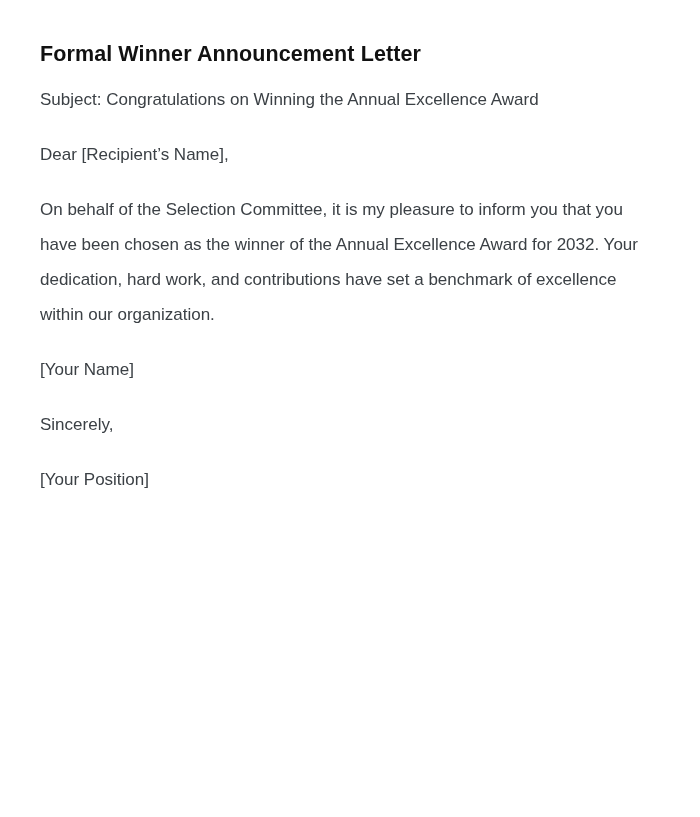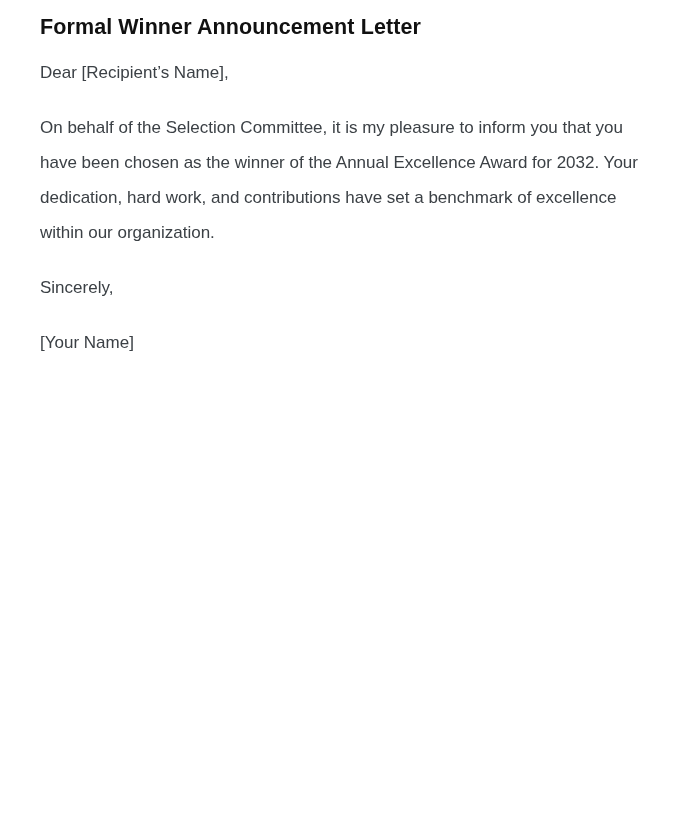--- a/index.html
+++ b/index.html
@@ -6,21 +6,21 @@
     margin: 0;
     padding: 0;
     background: #ffffff;
   }
   .page {
     position: relative;
     width: 700px;
     height: 817px;
     box-sizing: border-box;
     background: #ffffff;
-    padding: 12px 60px 40px 40px;
+    padding: 39px 60px 40px 40px;
     overflow: hidden;
     font-family: "Liberation Sans", sans-serif;
   }
   .letter-title {
     margin: 0 0 13px 0;
     font-family: "Liberation Sans", sans-serif;
     font-weight: 700;
     font-size: 21.5px;
     line-height: 30px;
     letter-spacing: 0.1px;
@@ -37,24 +37,26 @@
   .letter-paragraph:last-child {
     margin-bottom: 0;
   }
 </style>
 </head>
 <body>
 
 <div class="page">
   <h1 class="letter-title">Formal Winner Announcement Letter</h1>
 
+  <p class="letter-paragraph">Subject: Congratulations on Winning the Annual Excellence Award</p>
 
   <p class="letter-paragraph">Dear [Recipient’s Name],</p>
 
   <p class="letter-paragraph">On behalf of the Selection Committee, it is my pleasure to inform you that you have been chosen as the winner of the Annual Excellence Award for 2032. Your dedication, hard work, and contributions have set a benchmark of excellence within our organization.</p>
 
 
 
+  <p class="letter-paragraph">[Your Name]</p>
+
   <p class="letter-paragraph">Sincerely,</p>
 
-  <p class="letter-paragraph">[Your Name]</p>
-
+  <p class="letter-paragraph">[Your Position]</p>
 </div>
 
 </body></html>

